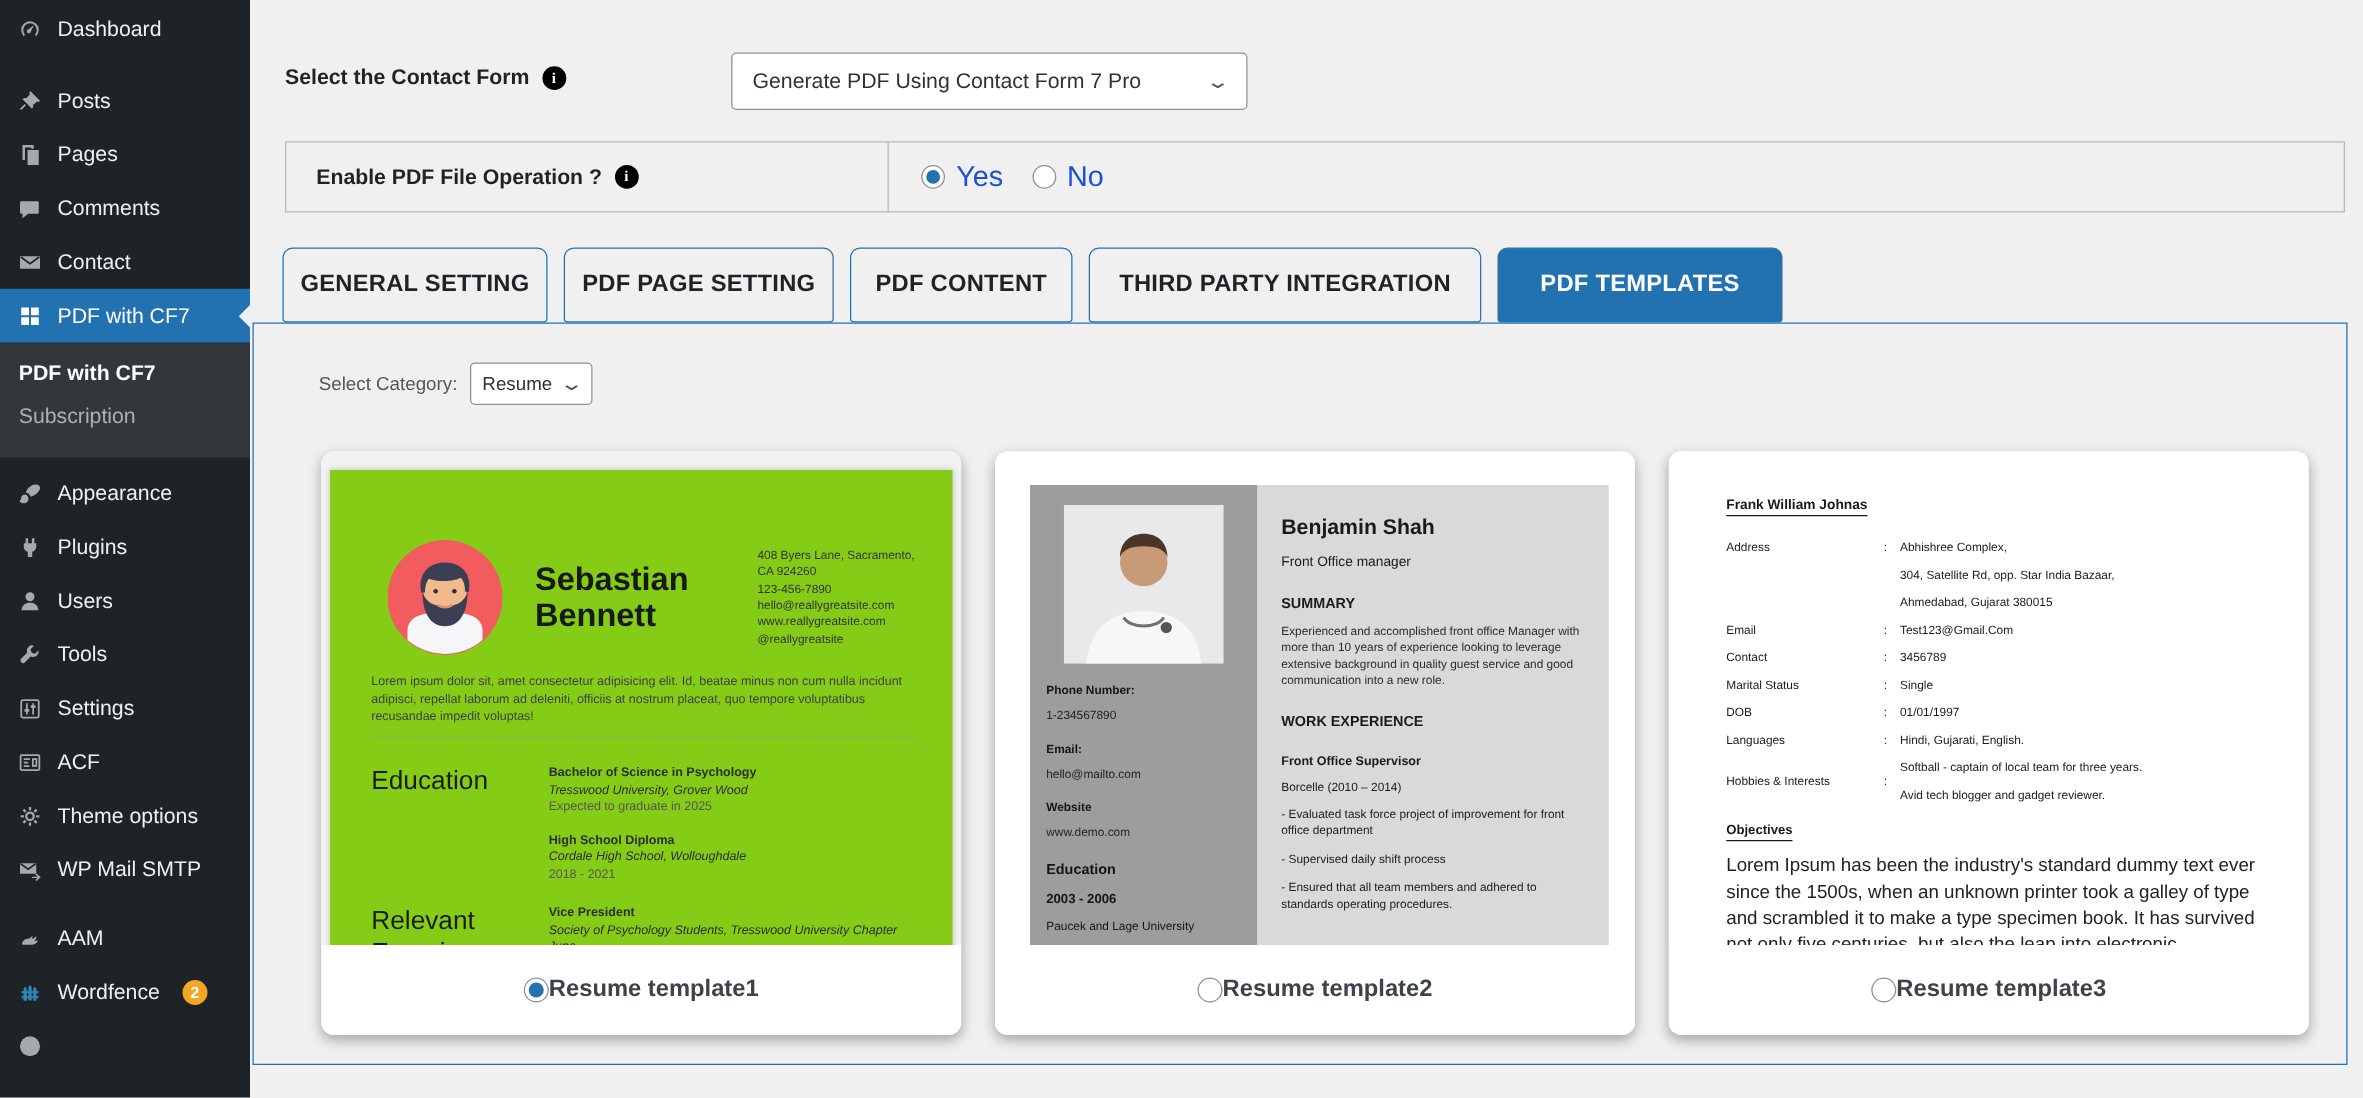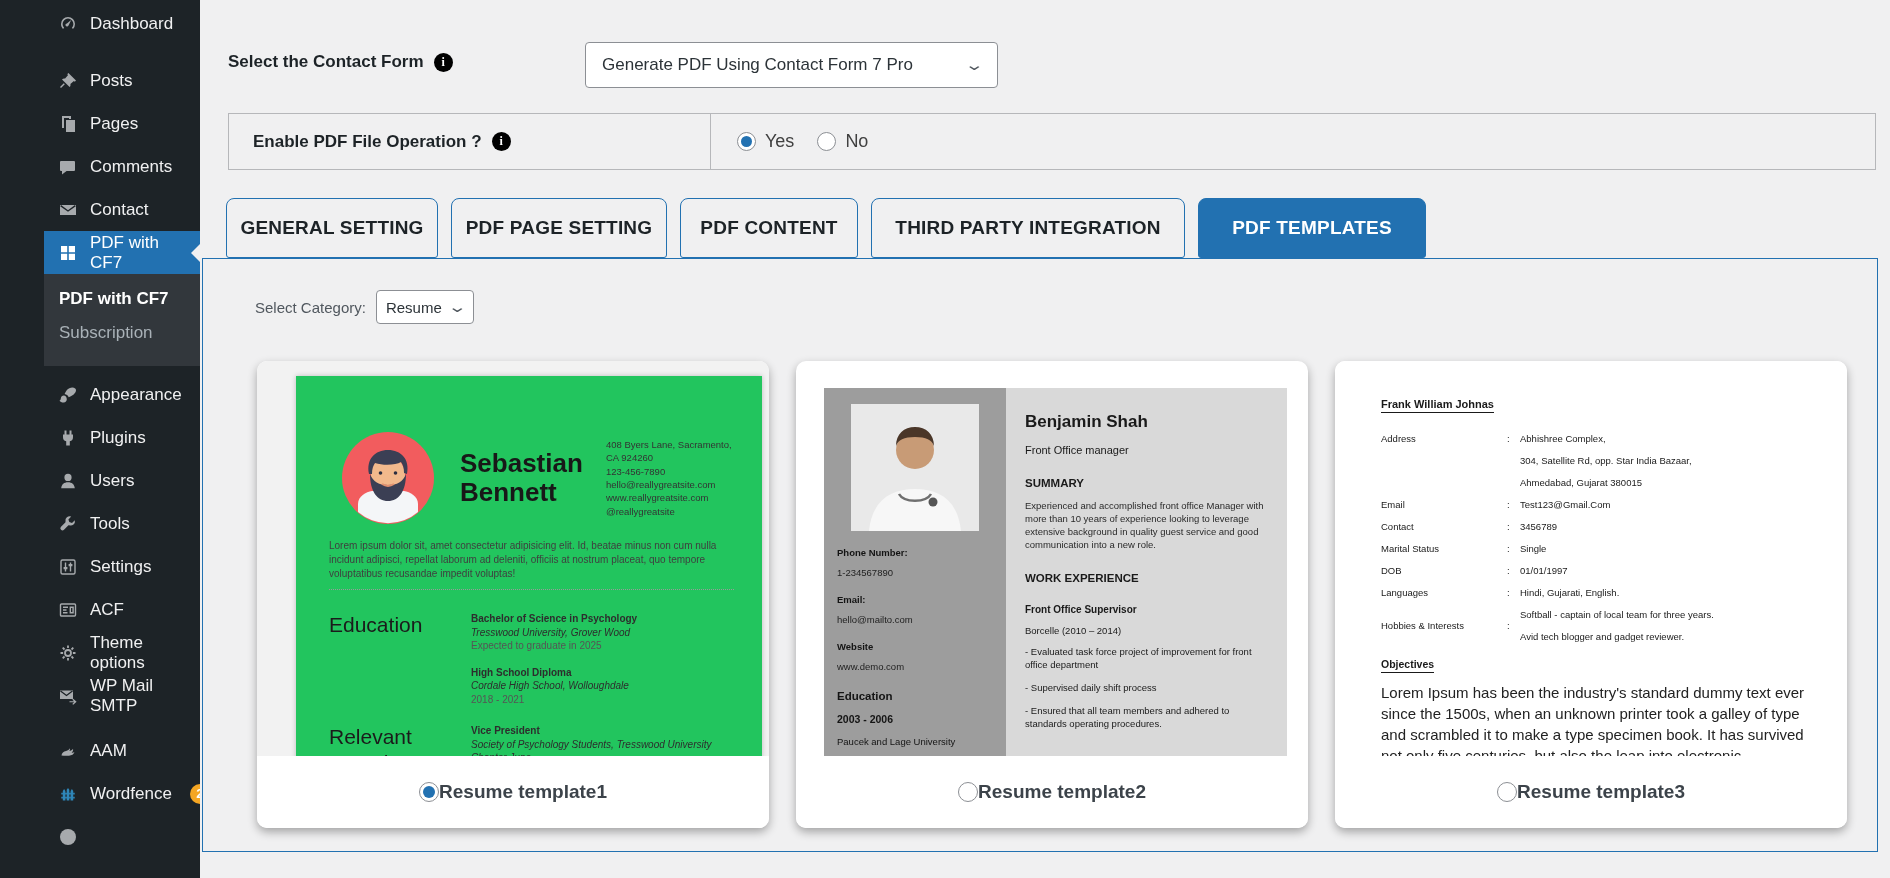--- a/index.html
+++ b/index.html
@@ -1,21 +1,21 @@
 <!DOCTYPE html>
 <html><head>
 <meta charset="utf-8">
 <style>
   * { margin:0; padding:0; box-sizing:border-box; }
   html,body { width:1890px; height:878px; overflow:hidden;
     font-family:"Liberation Sans", sans-serif; background:#f0f0f1; color:#1d2327; }
 
   
   .sidebar { position:absolute; left:0; top:0; width:200px; height:878px;
-    background:#1d2327; overflow:hidden;padding-left:44px; }
+    background:#1d2327; overflow:hidden; }
   .menu-item { position:relative; display:flex; align-items:center; gap:12px;
     height:43px; padding:0 10px 0 14px; color:#f0f0f1; font-size:17px; cursor:pointer; }
   .menu-item .micon { width:20px; height:20px; flex:0 0 20px; color:#a7aaad; display:flex; }
   .menu-item .micon svg { width:20px; height:20px; }
   .menu-item.active { background:#2271b1; color:#fff; }
   .menu-item.active .micon { color:#fff; }
   .menu-item.active::after { content:""; position:absolute; right:0; top:50%;
     transform:translateY(-50%); border:9px solid transparent; border-right-color:#f0f0f1; }
   .menu-gap-a { height:14px; } .menu-gap-b { height:7px; } .menu-gap-c { height:12px; }
   .spacer-top { height:2px; }
@@ -39,21 +39,21 @@
   .select-box .chev { margin-left:auto; font-size:15px; color:#50575e; transform:scaleX(1.6); }
 
   .op-box { position:absolute; left:28px; top:113px; width:1648px; height:57px;
     border:1px solid #b6b7ba; display:flex; }
   .op-left { width:482px; border-right:1px solid #b6b7ba; display:flex;
     align-items:center; gap:10px; padding-left:24px; }
   .op-right { display:flex; align-items:center; gap:9px; padding-left:26px; }
   .radio { width:19px; height:19px; border:1px solid #8c8f94; border-radius:50%;
     background:#fff; position:relative; display:inline-block; cursor:pointer; flex:0 0 auto; }
   .radio.checked::after { content:""; position:absolute; inset:3px; border-radius:50%; background:#2271b1; }
-  .radio-opt-label { font-size:18px; color:#404040; cursor:pointer; margin-right:14px; }
+  .radio-opt-label { font-size:23px; color:#1d4ed8; cursor:pointer; margin-right:14px; }
 
   
   .tabs { position:absolute; left:26px; top:198px; display:flex; gap:13px; }
   .tab { height:60px; display:flex; align-items:center; justify-content:center;
     border:1px solid #2271b1; border-radius:8px 8px 3px 3px; background:#f0f0f1;
     font-size:19px; font-weight:bold; color:#1d2327; cursor:pointer; letter-spacing:.2px; }
   .tab.t0{width:212px;} .tab.t1{width:216px;} .tab.t2{width:178px;} .tab.t3{width:314px;} .tab.t4{width:228px;}
   .tab.active { background:#2271b1; color:#fff; }
 
   
@@ -68,21 +68,21 @@
     box-shadow:0 4px 10px rgba(0,0,0,.32); overflow:hidden; display:flex; flex-direction:column; }
   .preview { height:395px; position:relative; overflow:hidden; }
   .card-footer { height:72px; background:#fff; position:relative; z-index:3;
     display:flex; align-items:center; justify-content:center; }
   .card-footer .radio { width:20px; height:20px; }
   .footer-label { font-size:19px; font-weight:600; color:#3c434a; cursor:pointer; }
 
   
   .preview.p1bg { background:#f2f2f2; }
   .page1 { position:absolute; left:7px; right:7px; top:15px; bottom:-20px;
-    background:#22c55e; box-shadow:0 0 5px rgba(0,0,0,.22);margin-left:32px; }
+    background:#84cc16; box-shadow:0 0 5px rgba(0,0,0,.22); }
   .p1-header { display:flex; align-items:center; margin:56px 28px 0 46px; }
   .p1-avatar { width:92px; height:92px; flex:0 0 92px; }
   .p1-name { margin-left:26px; font-size:26px; font-weight:bold; line-height:1.12; color:#181818; }
   .p1-contact { margin-left:auto; width:128px; font-size:9.5px; line-height:1.4; color:#333; }
   .p1-summary { margin:15px 28px 0 33px; font-size:10px; line-height:1.38; color:#3f3f3f; }
   .p1-divider { margin:9px 28px 0 33px; border-top:1px dotted #9a9a9a; }
   .p1-section { display:flex; margin:22px 28px 0 33px; }
   .p1-section.second { margin-top:18px; }
   .p1-h { width:142px; flex:0 0 142px; font-size:21px; font-weight:500; color:#1b1b1b; line-height:1.22; }
   .p1-entries { flex:1; font-size:10px; line-height:1.35; color:#2d2d2d; }

